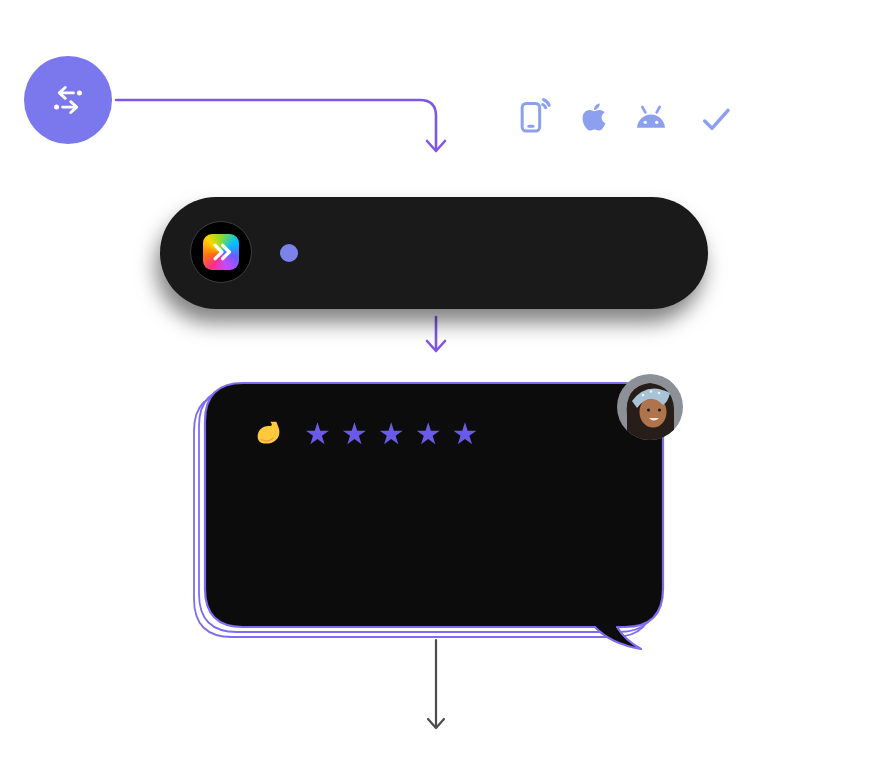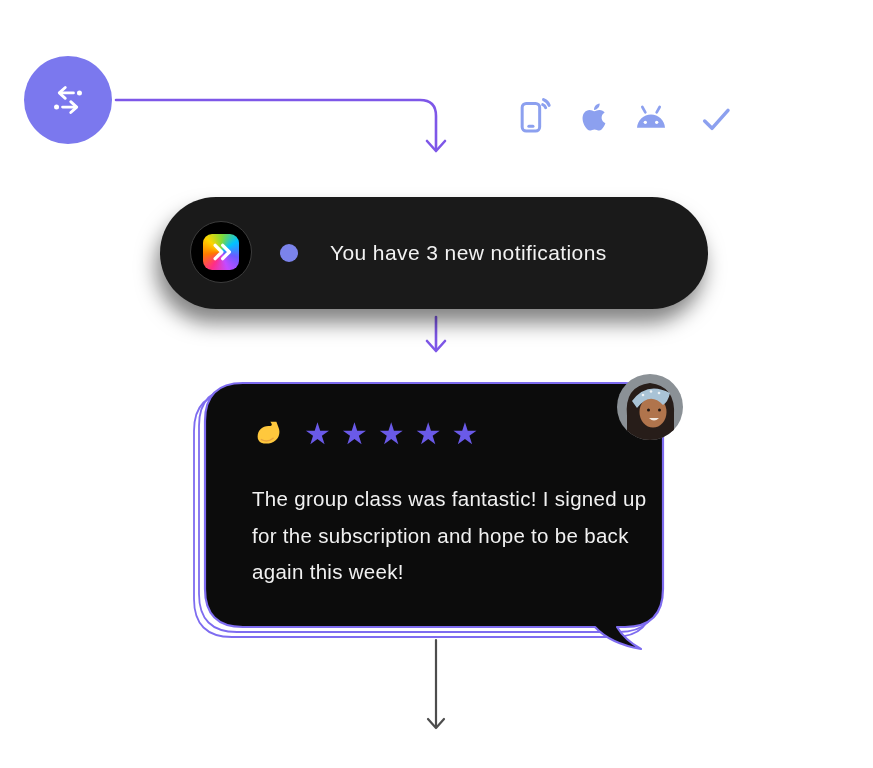--- a/index.html
+++ b/index.html
@@ -139,43 +139,37 @@
   <div class="notification-pill">
     <div class="app-icon">
       <div class="app-logo">
         <svg viewBox="0 0 36 36" fill="none" stroke="#fff" stroke-width="4" stroke-linecap="round" stroke-linejoin="round">
           <path d="M11 10 L19 18 L11 26"></path>
           <path d="M20 10 L28 18 L20 26"></path>
         </svg>
       </div>
     </div>
     <div class="unread-dot"></div>
-    <div class="notification-message">You have 3 new notifications</div>
   </div>
 
   <svg class="bubble-svg" viewBox="0 0 480 282">
     <g fill="none" stroke="#7E6CF0" stroke-width="1.8">
       <path transform="translate(-11,10)" d="M 51 2 H 433 Q 471 2 471 40 V 208 Q 471 246 433 246 H 51 Q 13 246 13 208 V 40 Q 13 2 51 2 Z"></path>
       <path transform="translate(-6,5)" d="M 51 2 H 433 Q 471 2 471 40 V 208 Q 471 246 433 246 H 51 Q 13 246 13 208 V 40 Q 13 2 51 2 Z"></path>
     </g>
     <path fill="#0C0C0C" stroke="#7E6CF0" stroke-width="2.2" stroke-linejoin="round" d="M 51 2 H 433 Q 471 2 471 40 V 208 Q 471 246 433 246 H 425 C 431 256 440 263 449 268 C 432 265 414 258 403 246 H 51 Q 13 246 13 208 V 40 Q 13 2 51 2 Z"></path>
   </svg>
 
   <div class="bubble-content">
     <div class="review-header">
       <svg class="flex-emoji" viewBox="0 0 32 32">
         <path fill="#FFC83D" d="M6 19 C6 12 11 7.5 17.5 7.5 L19.5 7.5 C20.8 7.5 21.5 6.2 20.9 5.1 L19.6 3 L26 3 L28.4 9.2 C30.3 14.2 29 19.6 25 22.8 C20.6 26.3 14.6 27.2 9.8 25.2 C7.4 24.2 6 21.8 6 19 Z"></path>
         <path fill="none" stroke="#E8A33D" stroke-width="1.6" stroke-linecap="round" d="M10 22 C14 24 19 23.5 22.5 20.5"></path>
       </svg>
       <span class="review-stars">★★★★★</span>
-    </div>
-    <div class="review-text">
-      <div class="review-line">The group class was fantastic! I signed up</div>
-      <div class="review-line">for the subscription and hope to be back</div>
-      <div class="review-line">again this week!</div>
     </div>
   </div>
 
   <div class="avatar">
     <svg viewBox="0 0 66 66">
       <defs>
           <clipPath id="av">
             <circle cx="33" cy="33" r="33"></circle>
           </clipPath>
         </defs>

